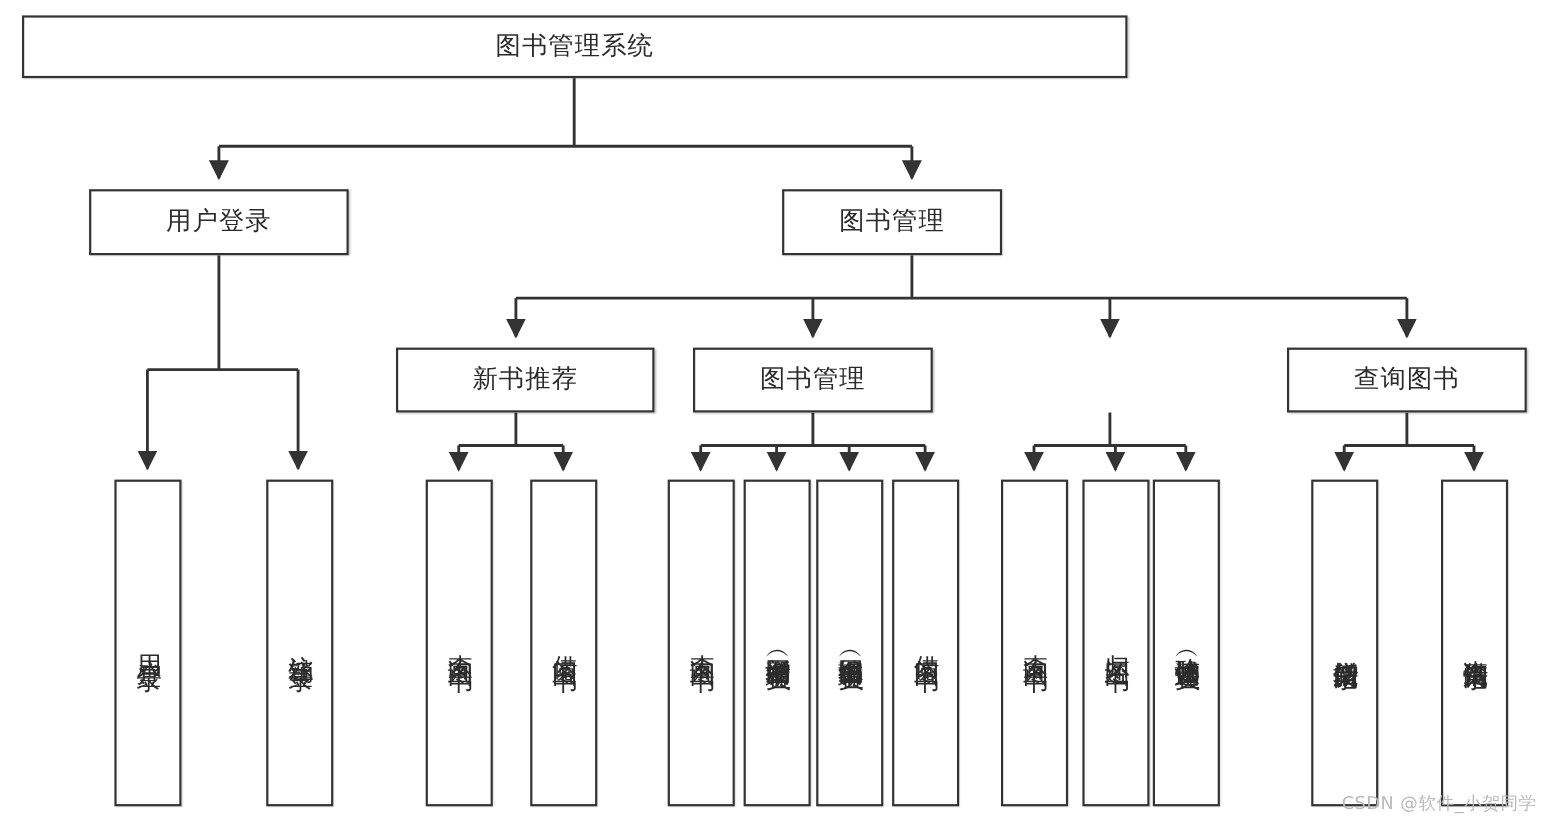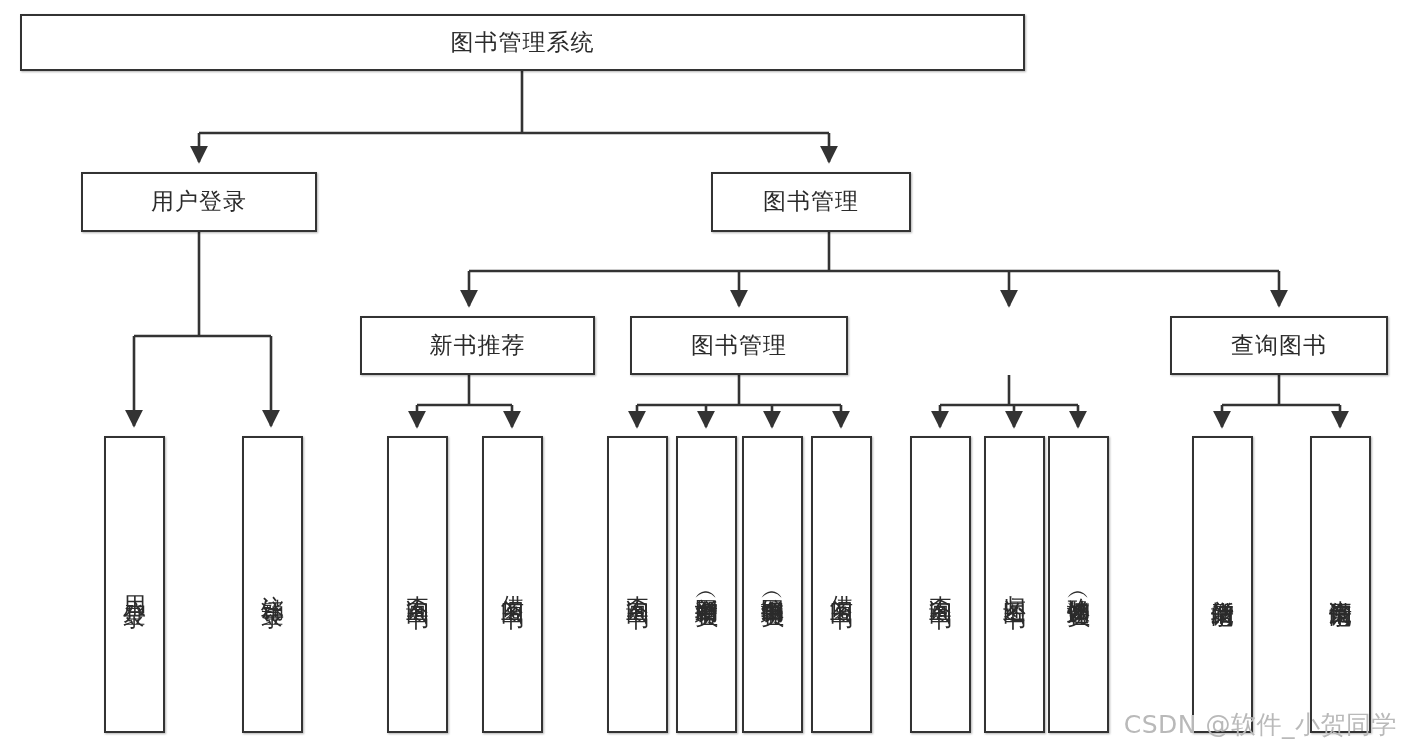--- a/index.html
+++ b/index.html
@@ -57,21 +57,21 @@
     white-space: nowrap;
     text-align: center;
   }
   .node-v .node-label.tight {
     letter-spacing: 1px;
   }
   .watermark {
     position: absolute;
     right: 8px;
     bottom: 6px;
-    font-size: 25px;
+    font-size: 16px;
     color: #b9b9b9;
     white-space: nowrap;
     letter-spacing: 0.5px;
   }
 </style>
 </head>
 <body>
 
 <div id="diagram-root">
 

